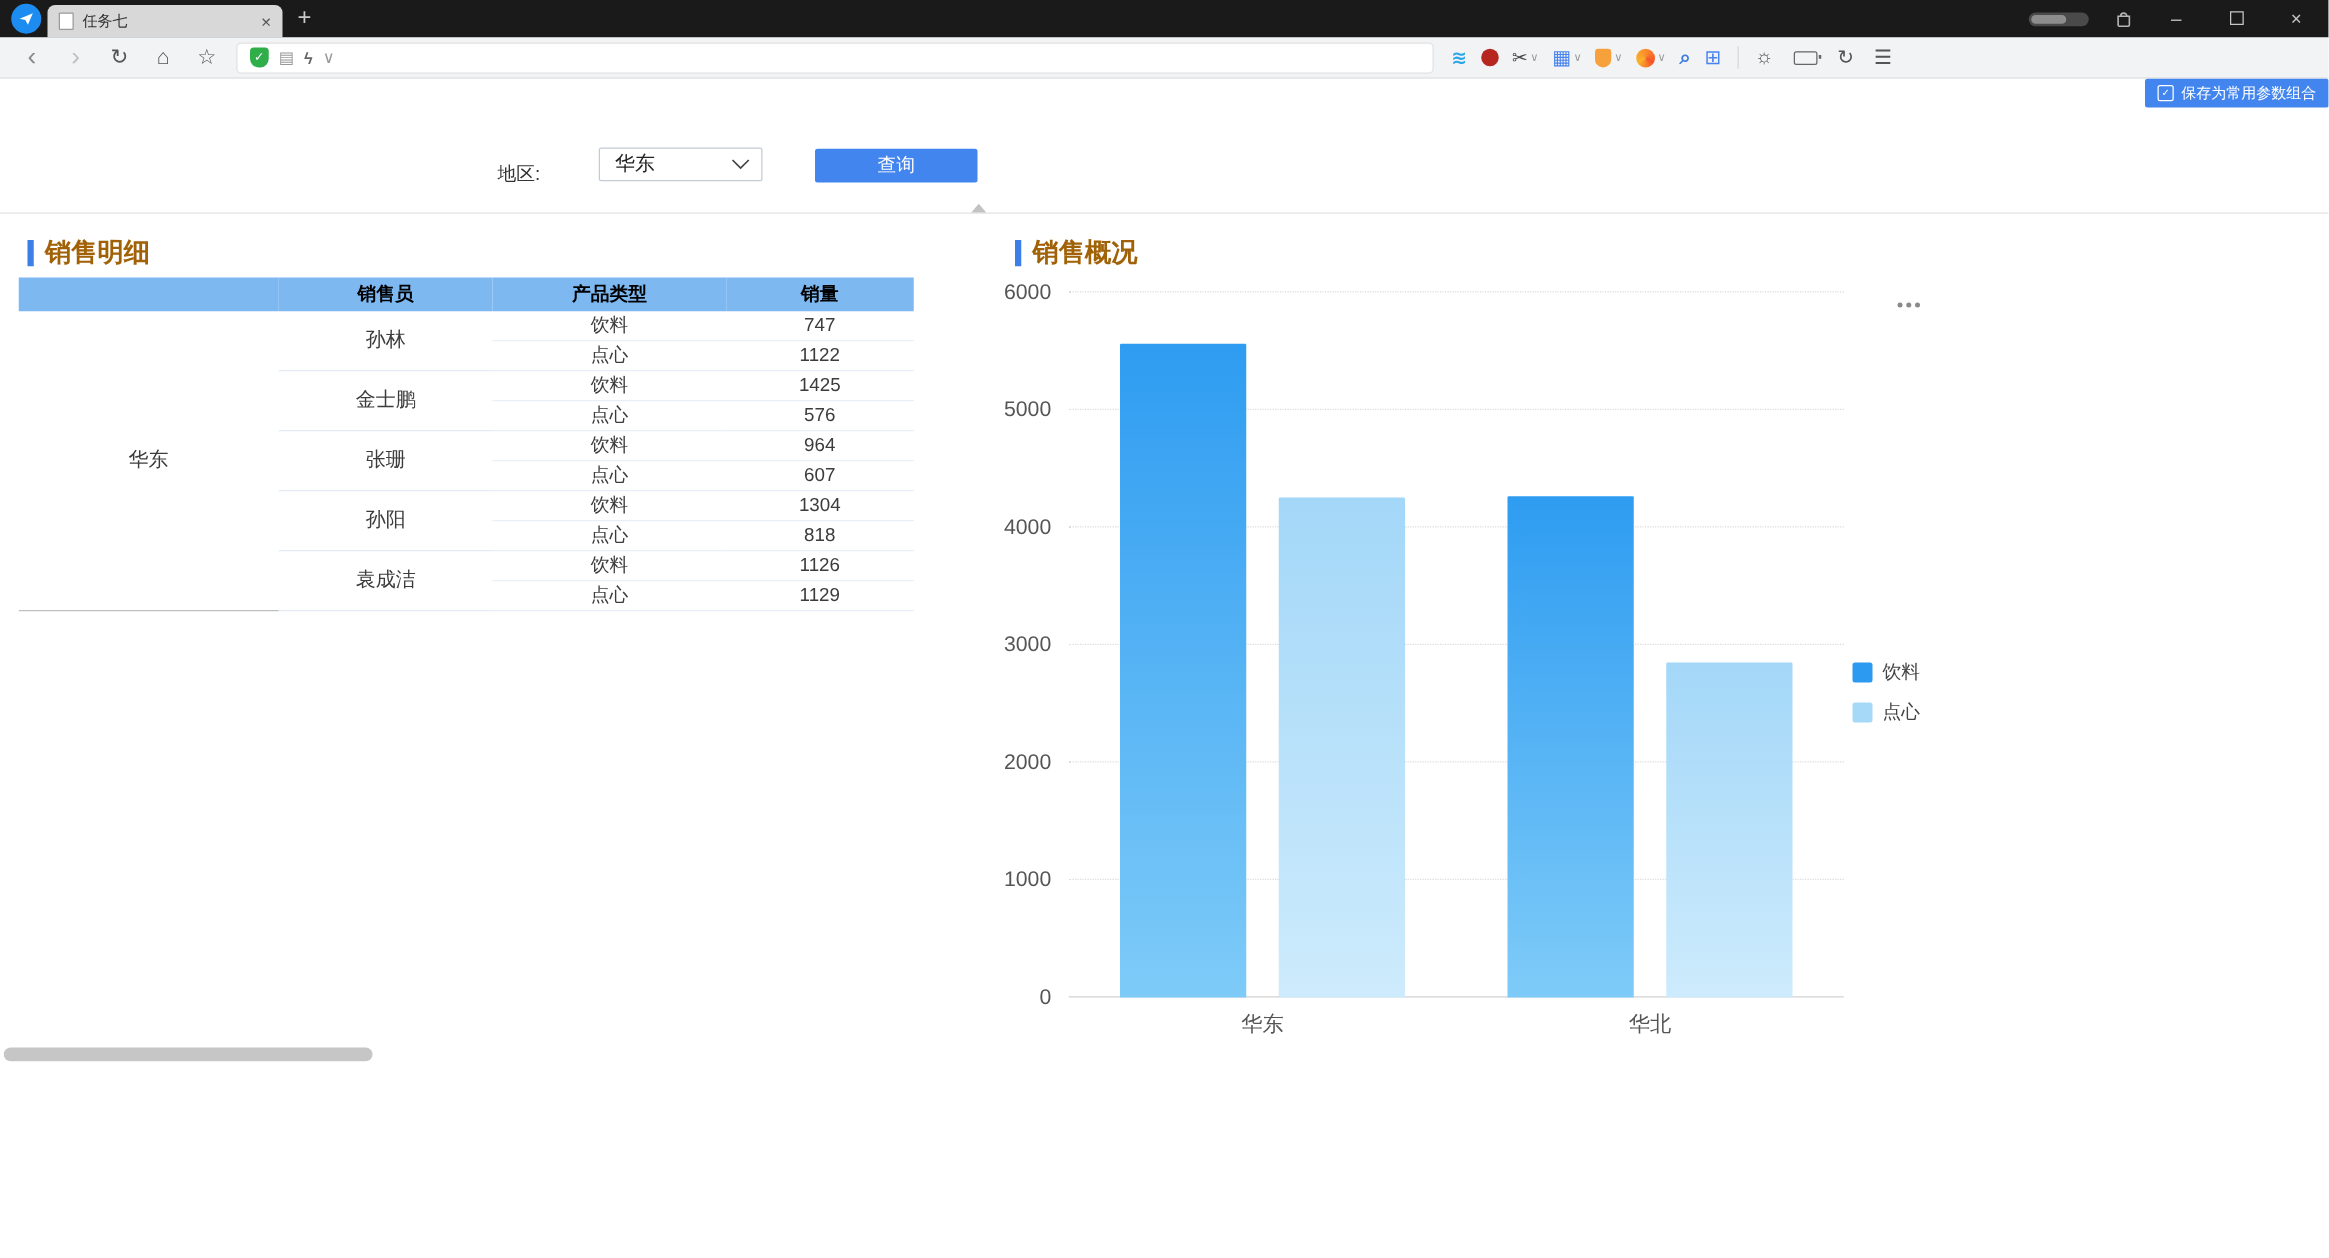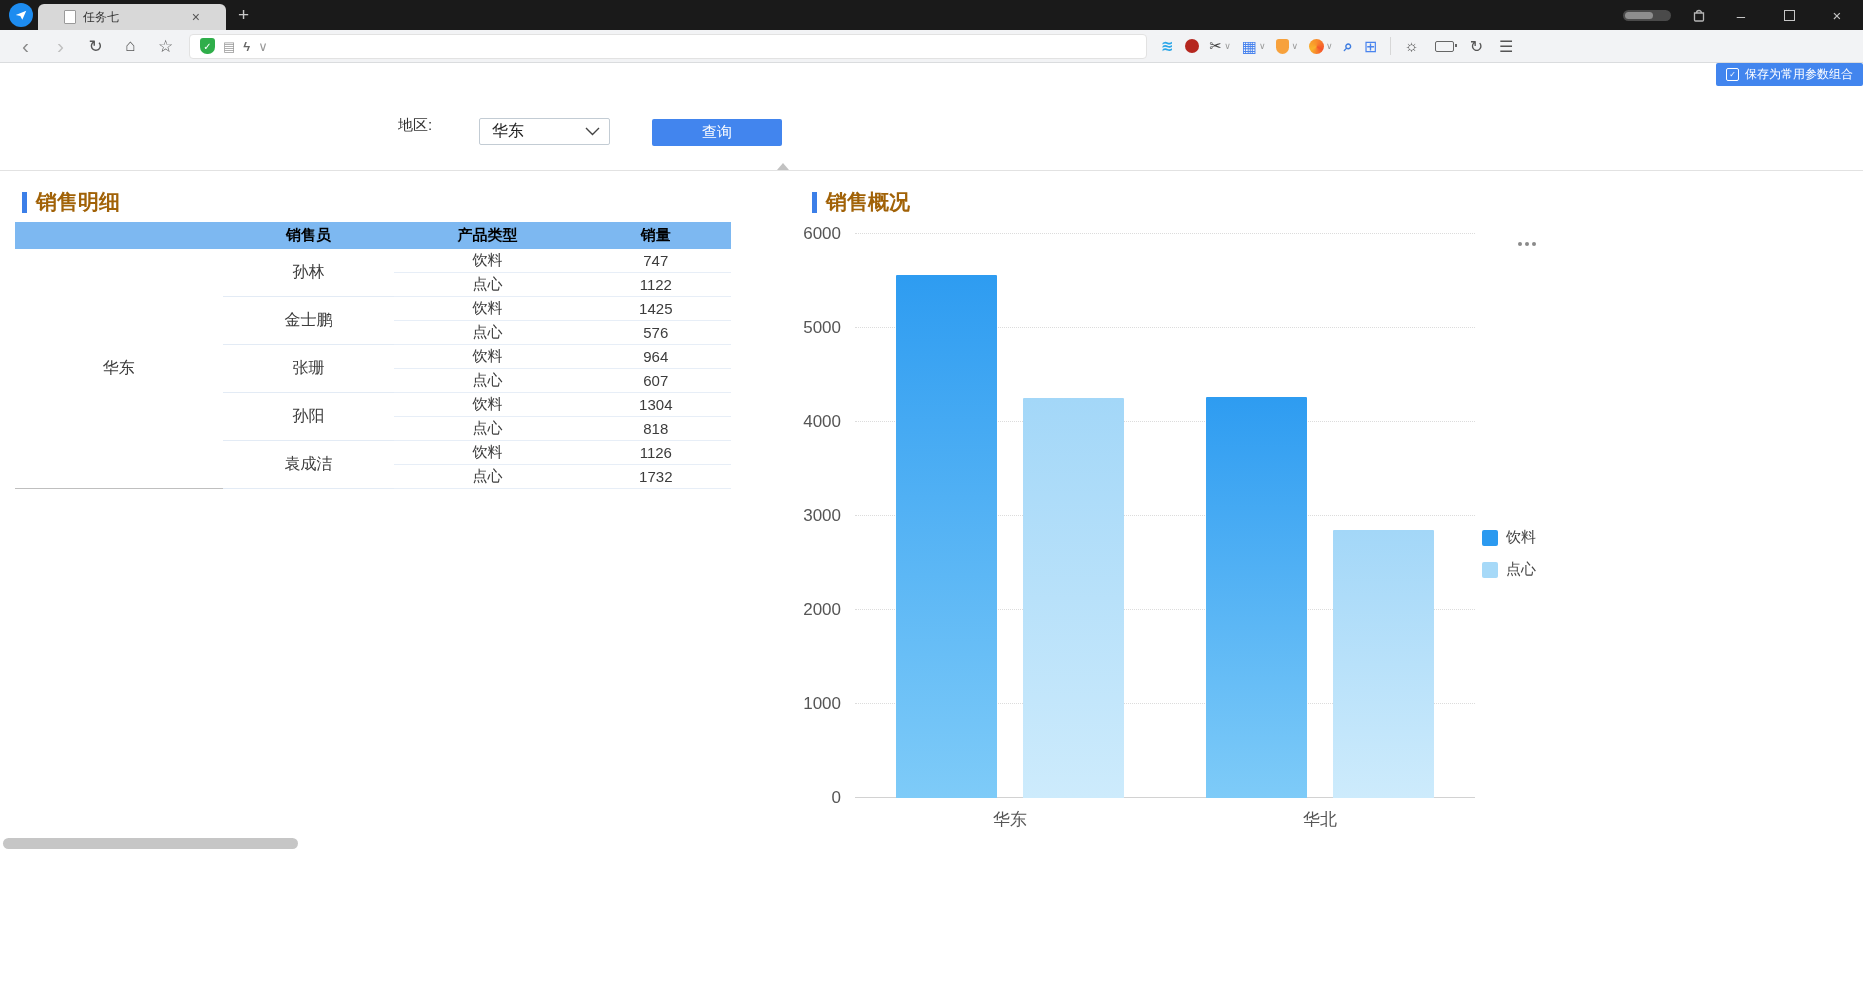--- a/index.html
+++ b/index.html
@@ -5,21 +5,21 @@
   html,body{margin:0;padding:0;background:#fff;}
   .screen{position:relative;width:1863px;height:1006px;overflow:hidden;background:#fff;
           font-family:"Liberation Sans","DejaVu Sans",sans-serif;}
 
   
   .tabbar{position:absolute;top:0;left:0;right:0;height:30px;background:#1a1a1a;
           display:flex;align-items:center;padding-left:4px;}
   .logo{width:24px;height:24px;border-radius:50%;background:#1d8cf0;display:flex;
         align-items:center;justify-content:center;margin:0 5px;flex:0 0 auto;}
   .tab{width:188px;height:26px;margin-top:4px;background:#d8d8d8;border-radius:6px 6px 0 0;
-       display:flex;align-items:center;padding:0 26px;gap:7px;box-sizing:border-box;}
+       display:flex;align-items:center;padding:0 9px;gap:7px;box-sizing:border-box;}
   .doc-ico{width:10px;height:12px;background:#fff;border:1px solid #9a9a9a;border-radius:1px;flex:0 0 auto;}
   .tab-title{font-size:12px;color:#333;flex:1;white-space:nowrap;overflow:hidden;}
   .tab-close{color:#555;font-size:14px;}
   .newtab{color:#c9c9c9;font-size:19px;margin-left:12px;}
   .tab-right{margin-left:auto;display:flex;align-items:center;gap:20px;padding-right:12px;}
   .power-pill{width:48px;height:11px;border-radius:6px;background:#4a4a4a;position:relative;overflow:hidden;}
   .power-fill{position:absolute;left:2px;top:2px;bottom:2px;width:28px;background:#8d8d8d;border-radius:4px;}
   .winbtn{color:#c6c6c6;font-size:15px;width:28px;text-align:center;}
   .maxrect{display:inline-block;width:9px;height:9px;border:1px solid #c6c6c6;}
 
@@ -56,21 +56,21 @@
   .battery::after{content:"";position:absolute;right:-4px;top:2px;width:2px;height:3px;background:#666;}
 
   
   .page{position:absolute;top:63px;left:0;right:0;bottom:0;background:#fff;}
   .save-param{position:absolute;top:63px;right:0;height:23px;background:#4285ee;color:#fff;
               font-size:12px;display:flex;align-items:center;gap:6px;padding:0 10px;border:none;
               border-radius:2px;cursor:pointer;font-family:inherit;}
   .save-ico{width:11px;height:11px;border:1px solid #fff;border-radius:2px;display:flex;
             align-items:center;justify-content:center;font-size:8px;color:#fff;}
 
-  .form-label{position:absolute;left:398px;top:116px;font-size:15px;color:#333;}
+  .form-label{position:absolute;left:398px;top:130px;font-size:15px;color:#333;}
   .region-select{position:absolute;left:479px;top:118px;width:131px;height:27px;box-sizing:border-box;
                  border:1px solid #c3ccd4;background:#fff;border-radius:2px;display:flex;
                  align-items:center;justify-content:space-between;padding:0 9px 0 12px;
                  font-size:16px;color:#222;cursor:pointer;}
   .query-btn{position:absolute;left:652px;top:119px;width:130px;height:27px;background:#4285ee;
              color:#fff;font-size:15px;border:none;border-radius:2px;cursor:pointer;font-family:inherit;}
 
   .divider{position:absolute;left:0;right:0;top:170px;border-top:1px solid #e2e2e2;}
   .collapse-handle{position:absolute;left:777px;top:163px;width:0;height:0;
                    border-left:6px solid transparent;border-right:6px solid transparent;
@@ -267,21 +267,21 @@
           <td class="type-cell">点心</td>
           <td class="value-cell">818</td>
         </tr>
         <tr>
           <td rowspan="2" class="sales-cell">袁成洁</td>
           <td class="type-cell">饮料</td>
           <td class="value-cell">1126</td>
         </tr>
         <tr>
           <td class="type-cell">点心</td>
-          <td class="value-cell">1732</td>
+          <td class="value-cell">1129</td>
         </tr>
       </tbody>
   </table>
 
   <div class="panel-title" style="left:812px;top:188px;">
     <span class="accent"></span>
     <span>销售概况</span>
   </div>
 
   <div class="more-dots">

